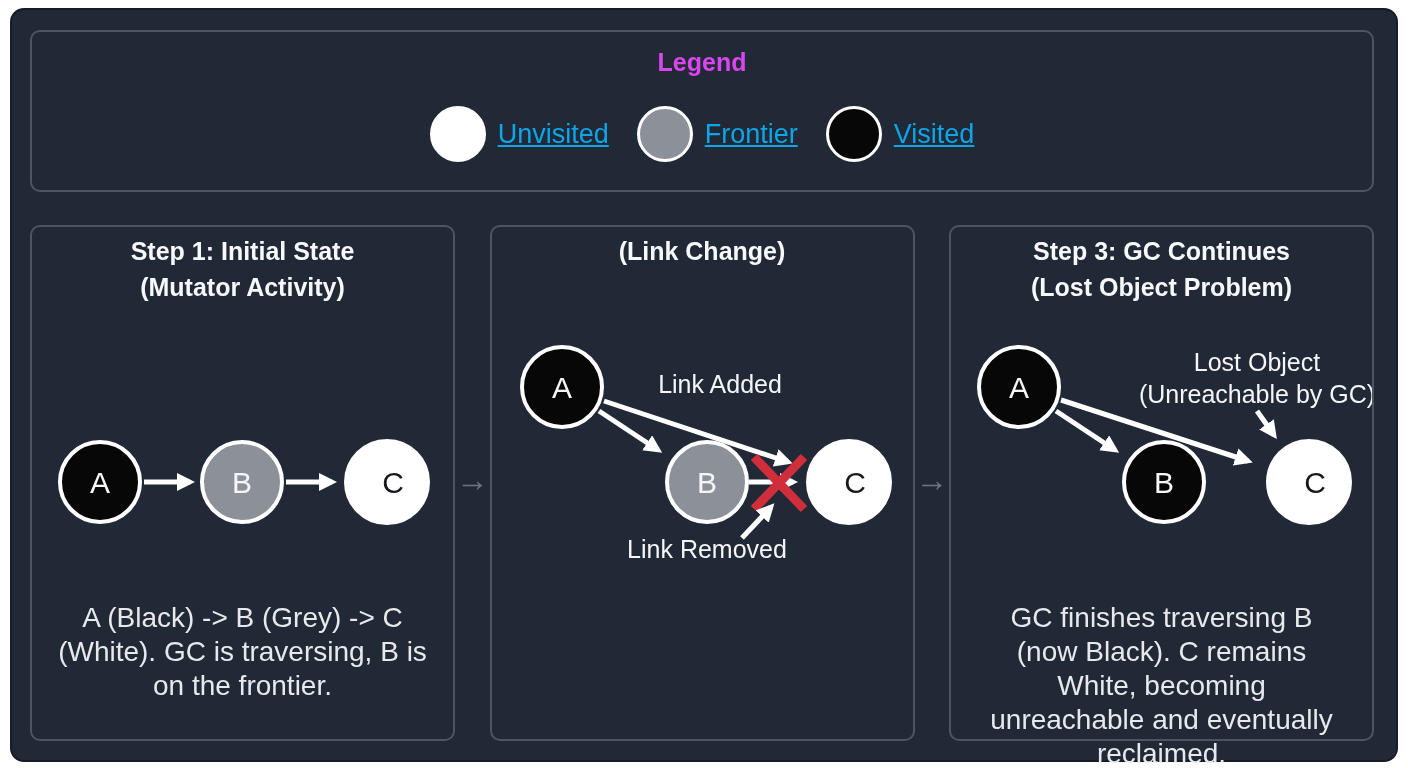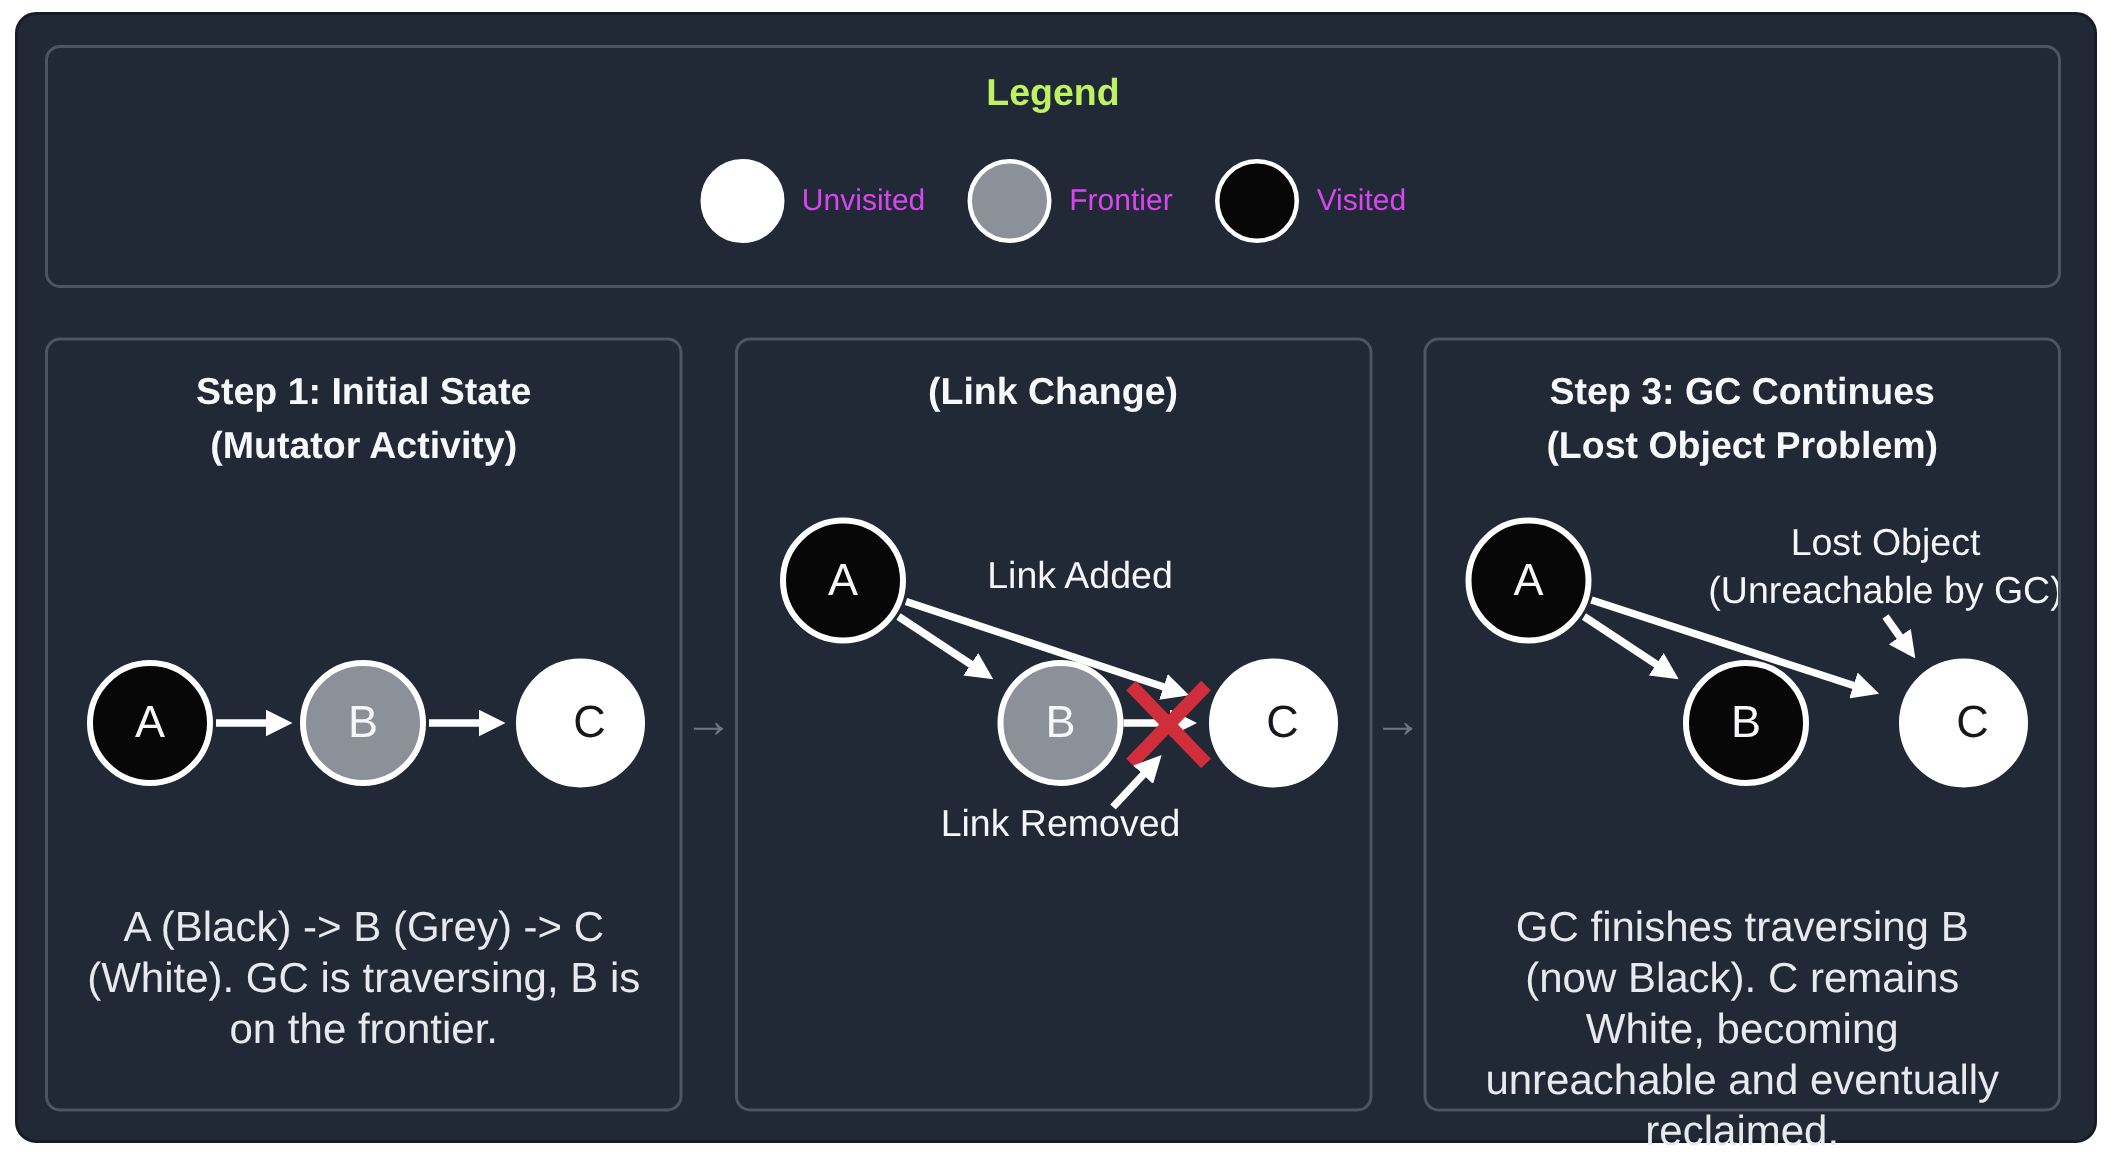--- a/index.html
+++ b/index.html
@@ -29,62 +29,63 @@
     height: 162px;
     box-sizing: border-box;
     border: 2px solid #4d5562;
     border-radius: 10px;
   }
   .legend-title {
     padding-top: 16px;
     text-align: center;
     font-size: 25px;
     font-weight: bold;
-    color: #bef264;
+    color: #d946ef;
   }
   .legend-row {
     margin-top: 29px;
     display: flex;
     justify-content: center;
     align-items: center;
     gap: 28px;
   }
   .legend-item {
     display: flex;
     align-items: center;
     gap: 12px;
   }
   .legend-swatch {
     width: 50px;
     height: 50px;
     border-radius: 50%;
     border: 3px solid #ffffff;
   }
   .legend-label {
-    font-size: 20px;
-    color: #d946ef;
+    font-size: 27px;
+    color: #0ea5e9;
+    text-decoration: underline;
   }
   .steps {
     position: absolute;
     left: 18px;
     top: 215px;
     width: 1344px;
     height: 516px;
     display: flex;
   }
   .panel {
     position: relative;
     box-sizing: border-box;
     width: 425px;
     height: 516px;
     border: 2px solid #4d5562;
     border-radius: 10px;
   }
   .panel-title {
-    padding-top: 16px;
+    padding-top: 6px;
     text-align: center;
     font-size: 25px;
     font-weight: bold;
     line-height: 36px;
     color: #f7f8fa;
   }
   .diagram {
     position: absolute;
     left: 0;
     top: 100px;

